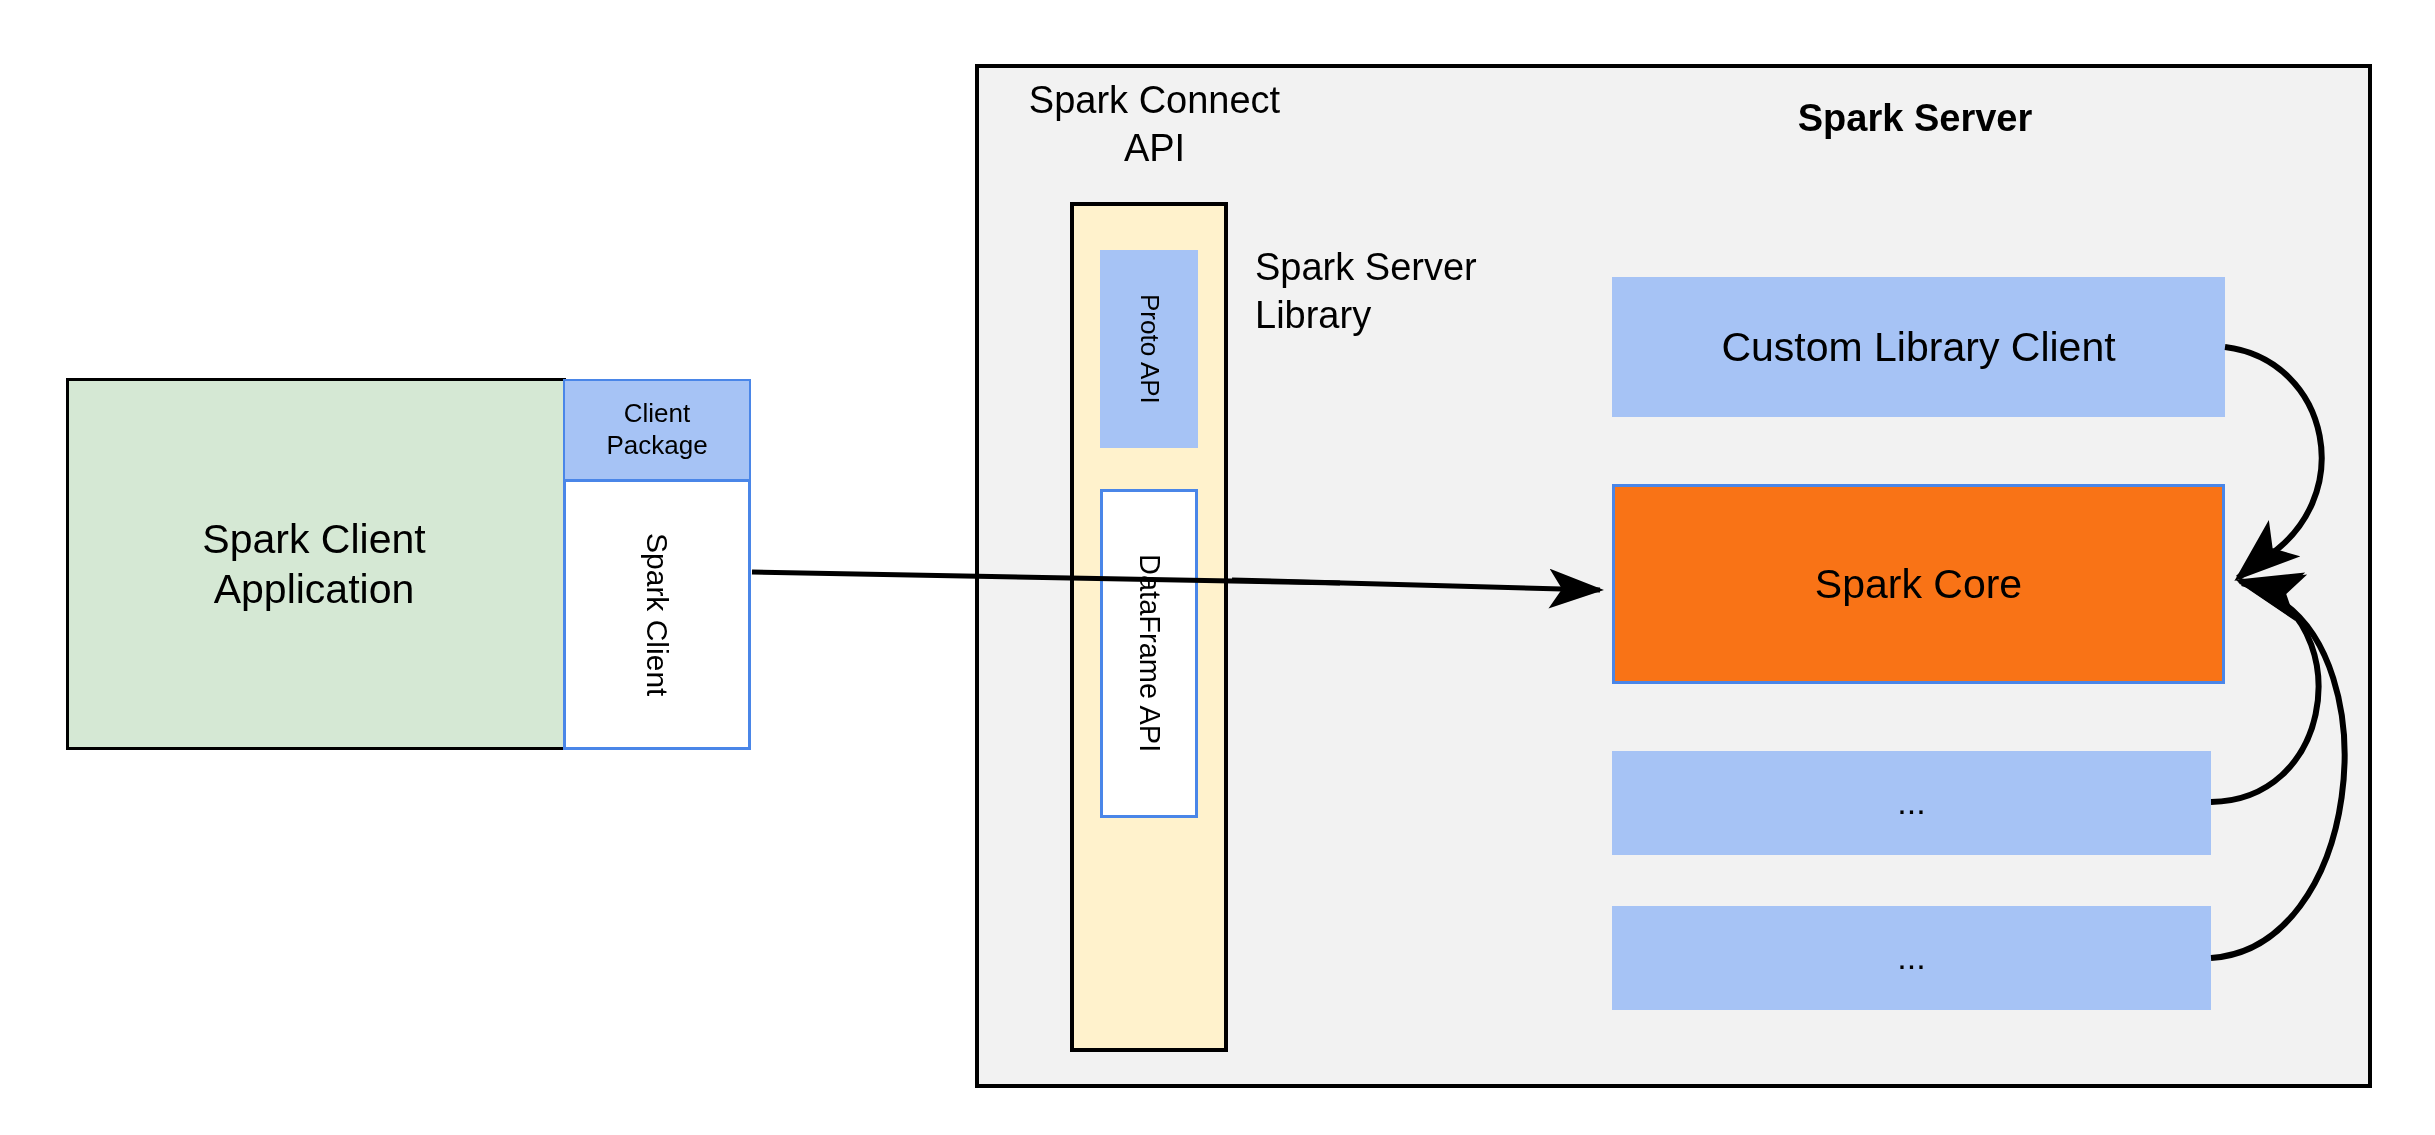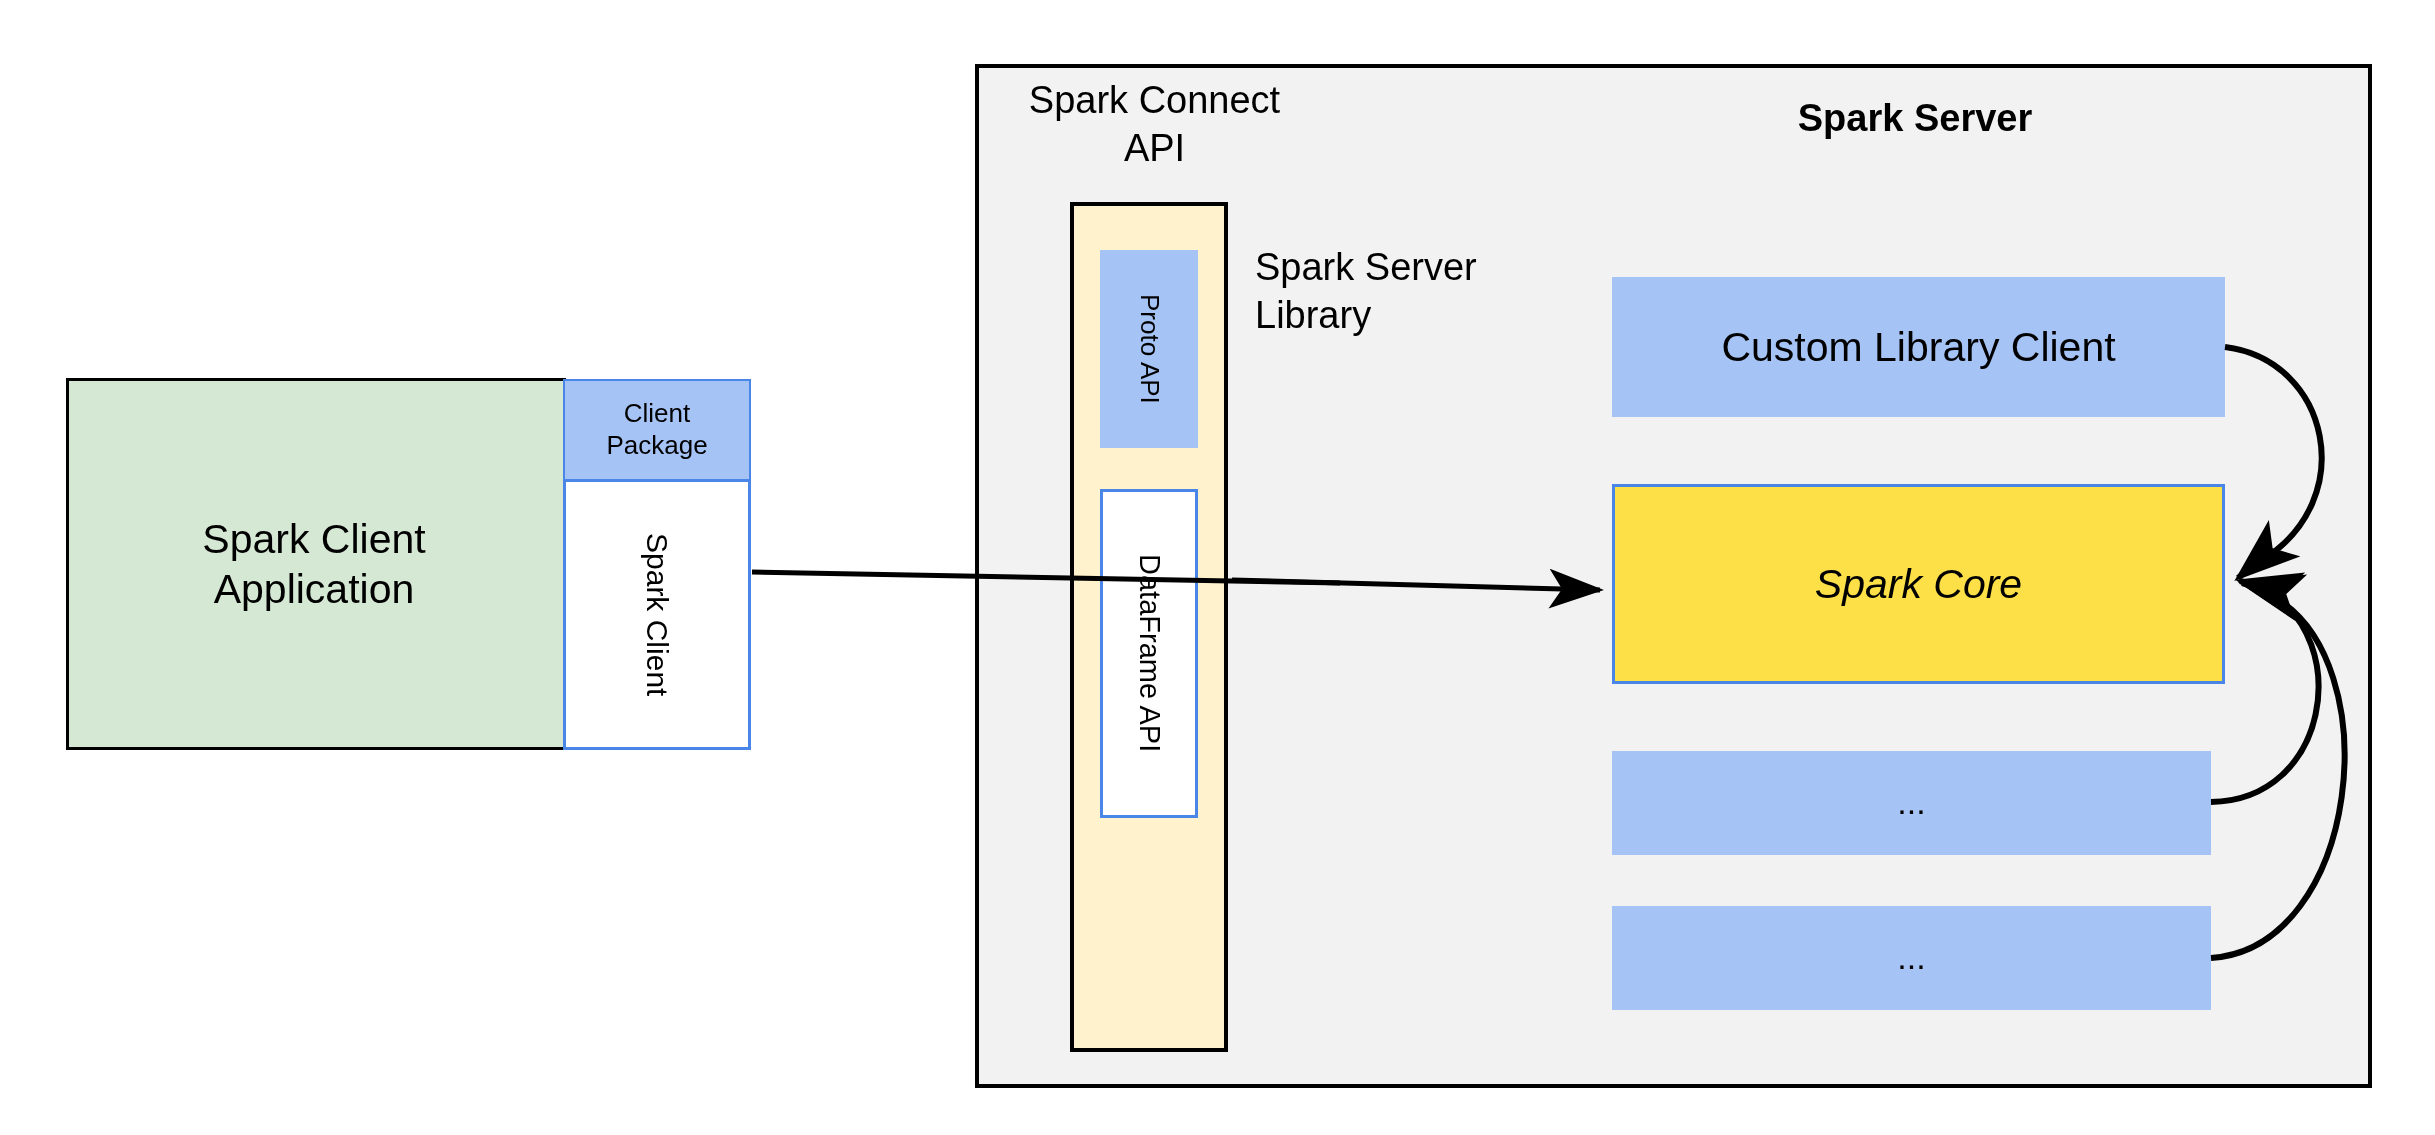--- a/index.html
+++ b/index.html
@@ -151,25 +151,24 @@
     background: #a6c3f5;
     border: none;
     font-size: 41px;
     z-index: 3;
   }
   #spark-core {
     left: 1612px;
     top: 484px;
     width: 613px;
     height: 200px;
-    background: #fde047;
+    background: #f97316;
     border: 3px solid #4a86e8;
     font-size: 41px;
     z-index: 3;
-    font-style: italic;
   }
   #dots-1 {
     left: 1612px;
     top: 751px;
     width: 599px;
     height: 104px;
     background: #a6c3f5;
     border: none;
     font-size: 34px;
     z-index: 3;

